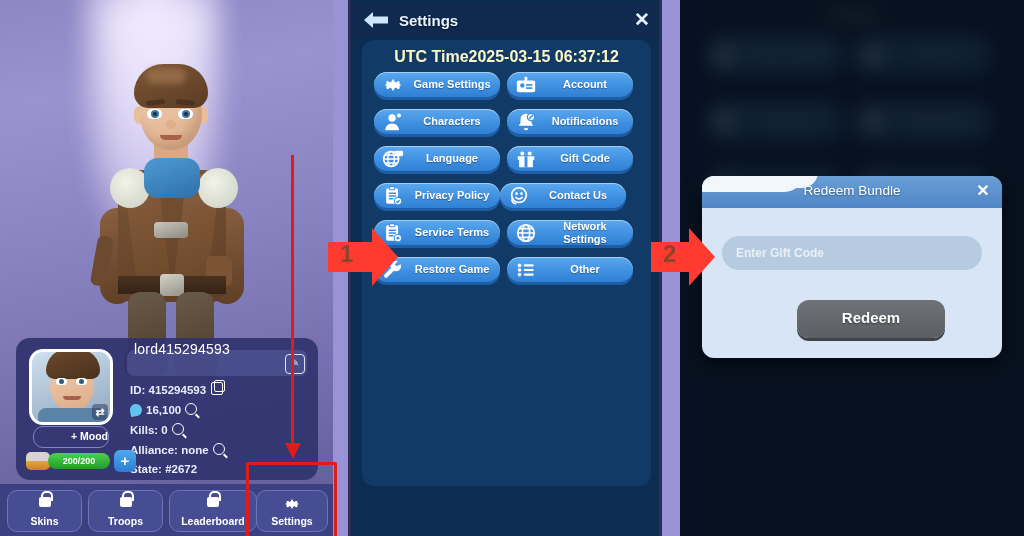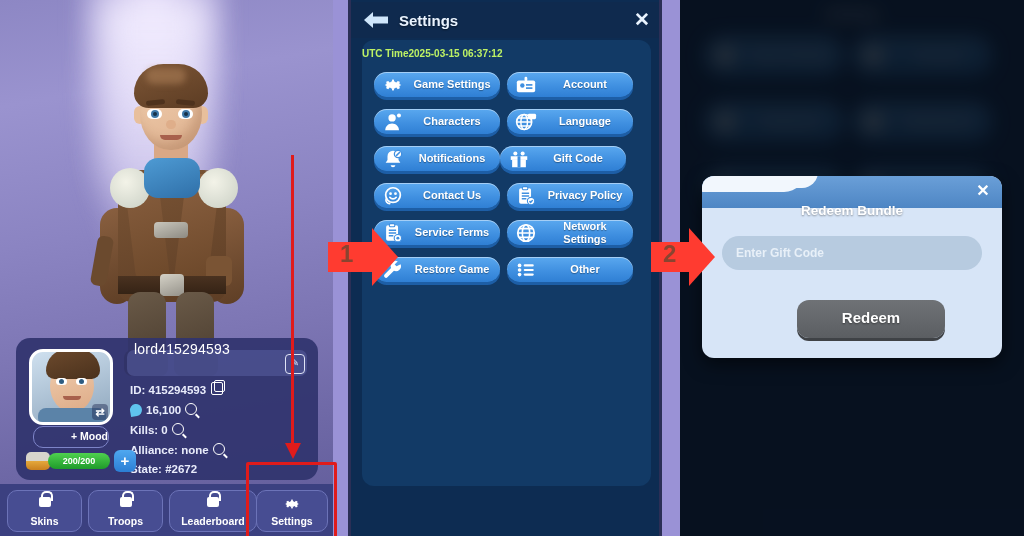--- a/index.html
+++ b/index.html
@@ -113,21 +113,21 @@
 
   
   .panel-mid{position:absolute;left:351px;top:0;width:311px;height:536px;background:#0d2c52;overflow:hidden;}
   .mid-header{position:absolute;left:0;top:2px;width:311px;height:36px;background:#0f2a4e;}
   .back-arrow{position:absolute;left:12px;top:9px;width:26px;height:18px;}
   .mid-title{position:absolute;left:48px;top:10px;font-size:15px;font-weight:bold;color:#eaf4ff;
     text-shadow:0 1px 2px rgba(0,0,0,.5);}
   .mid-close{position:absolute;right:10px;top:8px;width:20px;height:20px;color:#eaf4ff;font-size:19px;
     font-weight:bold;line-height:20px;text-align:center;}
   .mid-body{position:absolute;left:11px;top:40px;width:289px;height:446px;border-radius:12px;background:#123a66;}
-  .utc-time{position:absolute;left:0;right:0;top:8px;font-size:10px;font-weight:bold;color:#bef264;}
+  .utc-time{position:absolute;left:0;right:0;top:8px;text-align:center;font-size:16px;font-weight:bold;color:#fef9c3;}
 
   .grid{position:absolute;left:12px;top:32px;width:266px;}
   .gbtn{position:relative;float:left;width:126px;height:25px;margin:0 7px 12px 0;border-radius:21px;
     background:linear-gradient(180deg,#5aa8ef 0%,#3f8fe0 58%,#2f7fd4 100%);
     box-shadow:0 3px 0 #1d5ea6, inset 0 1px 0 rgba(255,255,255,.45);}
   .gbtn .gl{position:absolute;left:34px;right:4px;top:0;bottom:0;display:flex;align-items:center;
     justify-content:center;color:#fff;font-size:11px;font-weight:bold;line-height:13px;text-align:center;
     text-shadow:0 1px 1px rgba(0,0,0,.35);}
   .gbtn .gi{position:absolute;left:8px;top:50%;margin-top:-11px;width:22px;height:22px;color:#fff;}
 
@@ -140,22 +140,22 @@
     background:linear-gradient(180deg,#4b93d8,#2e76bd);}
   .bgbtn .bl{position:absolute;left:40px;right:6px;top:0;bottom:0;display:flex;align-items:center;
     justify-content:center;color:#eaf3ff;font-size:11px;font-weight:bold;}
   .bgbtn .bi{position:absolute;left:12px;top:11px;width:18px;height:18px;border-radius:4px;background:rgba(255,255,255,.75);}
   .dimmer{position:absolute;left:0;top:0;width:344px;height:536px;background:rgba(5,12,24,.55);}
 
   .dialog{position:absolute;left:22px;top:176px;width:300px;height:182px;border-radius:12px;
     background:#d7e5f7;box-shadow:0 6px 18px rgba(0,0,0,.55);overflow:hidden;}
   .dlg-head{position:absolute;left:0;top:0;width:300px;height:32px;
     background:linear-gradient(180deg,#6a9fd8,#4e86c4);}
-  .dlg-title{position:absolute;left:0;right:0;top:7px;text-align:center;font-size:13.5px;font-weight:bold;color:#fff;
-    text-shadow:0 1px 2px rgba(0,0,0,.4);margin-top:20px;}
+  .dlg-title{position:absolute;left:0;right:0;top:7px;text-align:center;font-size:13.5px;font-weight:normal;color:#fff;
+    text-shadow:0 1px 2px rgba(0,0,0,.4);}
   .dlg-close{position:absolute;right:10px;top:6px;width:18px;height:18px;color:#fff;font-size:16px;font-weight:bold;
     line-height:18px;text-align:center;}
   .snow{position:absolute;left:-6px;top:-6px;width:110px;height:22px;border-radius:0 0 40px 14px;background:#f2f7fd;}
   .snow2{position:absolute;left:60px;top:-4px;width:56px;height:16px;border-radius:0 0 26px 26px;background:#f2f7fd;}
   .dlg-input{position:absolute;left:20px;top:60px;width:260px;height:34px;border-radius:17px;background:#b7cbe0;}
   .dlg-ph{position:absolute;left:34px;top:70px;font-size:12px;font-weight:bold;color:#e8f0f8;}
   .dlg-btn{position:absolute;left:95px;top:124px;width:148px;height:38px;border-radius:12px;
     background:linear-gradient(180deg,#6f7276,#5b5e62);box-shadow:0 3px 0 #3f4246;
     color:#fff;font-size:15px;font-weight:bold;line-height:36px;text-align:center;text-shadow:0 1px 2px rgba(0,0,0,.45);}
 
@@ -322,70 +322,70 @@
 
         <div class="gbtn">
           <span class="gi"><svg viewBox="0 0 24 24" width="22" height="22">
                 <circle cx="11" cy="7.5" r="4" fill="#fff"></circle>
                 <path fill="#fff" d="M3.5 21c0-4.4 3.4-7.5 7.5-7.5s7.5 3.1 7.5 7.5z"></path>
                 <circle cx="18.5" cy="5" r="2.2" fill="#fff"></circle>
               </svg></span>
           <span class="gl">Characters</span>
         </div>
 
+        <div class="gbtn" style="margin-right:0">
+          <span class="gi"><svg viewBox="0 0 24 24" width="22" height="22">
+                <path fill="#fff" d="M12 3a6 6 0 00-6 6v4l-2 3h16l-2-3V9a6 6 0 00-6-6zm0 18a2.6 2.6 0 002.6-2.2H9.4A2.6 2.6 0 0012 21z"></path>
+                <circle cx="17.5" cy="6.5" r="4" fill="#fff" stroke="#3f8fe0" stroke-width="1.4"></circle>
+                <path stroke="#3f8fe0" stroke-width="1.6" d="M15.4 8.6l4.2-4.2"></path>
+              </svg></span>
+          <span class="gl">Notifications</span>
+        </div>
+
         <div class="gbtn">
           <span class="gi"><svg viewBox="0 0 24 24" width="22" height="22">
                 <circle cx="10" cy="12" r="8.2" fill="none" stroke="#fff" stroke-width="1.8"></circle>
                 <ellipse cx="10" cy="12" rx="3.6" ry="8.2" fill="none" stroke="#fff" stroke-width="1.6"></ellipse>
                 <path stroke="#fff" stroke-width="1.6" d="M2 12h16M3.3 7.6h13.4M3.3 16.4h13.4"></path>
                 <rect x="14" y="3" width="9" height="6" rx="1.6" fill="#fff"></rect>
               </svg></span>
           <span class="gl">Language</span>
-        </div>
-
-        <div class="gbtn" style="margin-right:0">
-          <span class="gi"><svg viewBox="0 0 24 24" width="22" height="22">
-                <path fill="#fff" d="M12 3a6 6 0 00-6 6v4l-2 3h16l-2-3V9a6 6 0 00-6-6zm0 18a2.6 2.6 0 002.6-2.2H9.4A2.6 2.6 0 0012 21z"></path>
-                <circle cx="17.5" cy="6.5" r="4" fill="#fff" stroke="#3f8fe0" stroke-width="1.4"></circle>
-                <path stroke="#3f8fe0" stroke-width="1.6" d="M15.4 8.6l4.2-4.2"></path>
-              </svg></span>
-          <span class="gl">Notifications</span>
         </div>
 
         <div class="gbtn" style="margin-right:0">
           <span class="gi"><svg viewBox="0 0 24 24" width="22" height="22">
                 <rect x="3" y="9" width="18" height="4" fill="#fff"></rect>
                 <rect x="4.5" y="13" width="15" height="8" fill="#fff"></rect>
                 <rect x="10.4" y="9" width="3.2" height="12" fill="#3f8fe0"></rect>
                 <circle cx="8" cy="6" r="2.2" fill="#fff"></circle>
                 <circle cx="16" cy="6" r="2.2" fill="#fff"></circle>
               </svg></span>
           <span class="gl">Gift Code</span>
         </div>
 
+        <div class="gbtn" style="margin-right:0">
+          <span class="gi"><svg viewBox="0 0 24 24" width="22" height="22">
+                <rect x="4.5" y="3.5" width="13" height="17" rx="2" fill="#fff"></rect>
+                <rect x="8" y="1.8" width="6" height="3.4" rx="1.4" fill="#fff" stroke="#3f8fe0" stroke-width="1.2"></rect>
+                <path stroke="#3f8fe0" stroke-width="1.5" d="M7.4 9h8M7.4 12h8M7.4 15h5"></path>
+                <circle cx="17.5" cy="17.5" r="4" fill="#fff" stroke="#3f8fe0" stroke-width="1.2"></circle>
+                <path stroke="#3f8fe0" stroke-width="1.6" fill="none" d="M15.8 17.6l1.3 1.3 2.2-2.4"></path>
+              </svg></span>
+          <span class="gl">Privacy Policy</span>
+        </div>
+
         <div class="gbtn">
           <span class="gi"><svg viewBox="0 0 24 24" width="22" height="22">
                 <circle cx="12" cy="11" r="8" fill="none" stroke="#fff" stroke-width="1.9"></circle>
                 <circle cx="9.3" cy="9.5" r="1.5" fill="#fff"></circle>
                 <circle cx="14.7" cy="9.5" r="1.5" fill="#fff"></circle>
                 <path d="M8.5 13.4a4.4 4.4 0 007 0" fill="none" stroke="#fff" stroke-width="1.8" stroke-linecap="round"></path>
                 <path d="M4.4 15.5c-.6 2.6 1.3 4.6 4 4.8" fill="none" stroke="#fff" stroke-width="1.8" stroke-linecap="round"></path>
               </svg></span>
           <span class="gl">Contact Us</span>
-        </div>
-
-        <div class="gbtn" style="margin-right:0">
-          <span class="gi"><svg viewBox="0 0 24 24" width="22" height="22">
-                <rect x="4.5" y="3.5" width="13" height="17" rx="2" fill="#fff"></rect>
-                <rect x="8" y="1.8" width="6" height="3.4" rx="1.4" fill="#fff" stroke="#3f8fe0" stroke-width="1.2"></rect>
-                <path stroke="#3f8fe0" stroke-width="1.5" d="M7.4 9h8M7.4 12h8M7.4 15h5"></path>
-                <circle cx="17.5" cy="17.5" r="4" fill="#fff" stroke="#3f8fe0" stroke-width="1.2"></circle>
-                <path stroke="#3f8fe0" stroke-width="1.6" fill="none" d="M15.8 17.6l1.3 1.3 2.2-2.4"></path>
-              </svg></span>
-          <span class="gl">Privacy Policy</span>
         </div>
 
         <div class="gbtn">
           <span class="gi"><svg viewBox="0 0 24 24" width="22" height="22">
                 <rect x="4.5" y="3.5" width="13" height="17" rx="2" fill="#fff"></rect>
                 <rect x="8" y="1.8" width="6" height="3.4" rx="1.4" fill="#fff" stroke="#3f8fe0" stroke-width="1.2"></rect>
                 <path stroke="#3f8fe0" stroke-width="1.5" d="M7.4 9h8M7.4 12h8M7.4 15h5"></path>
                 <circle cx="17.3" cy="17.6" r="4" fill="#fff" stroke="#3f8fe0" stroke-width="1.2"></circle>
                 <circle cx="17.3" cy="17.6" r="1.6" fill="#3f8fe0"></circle>
               </svg></span>

